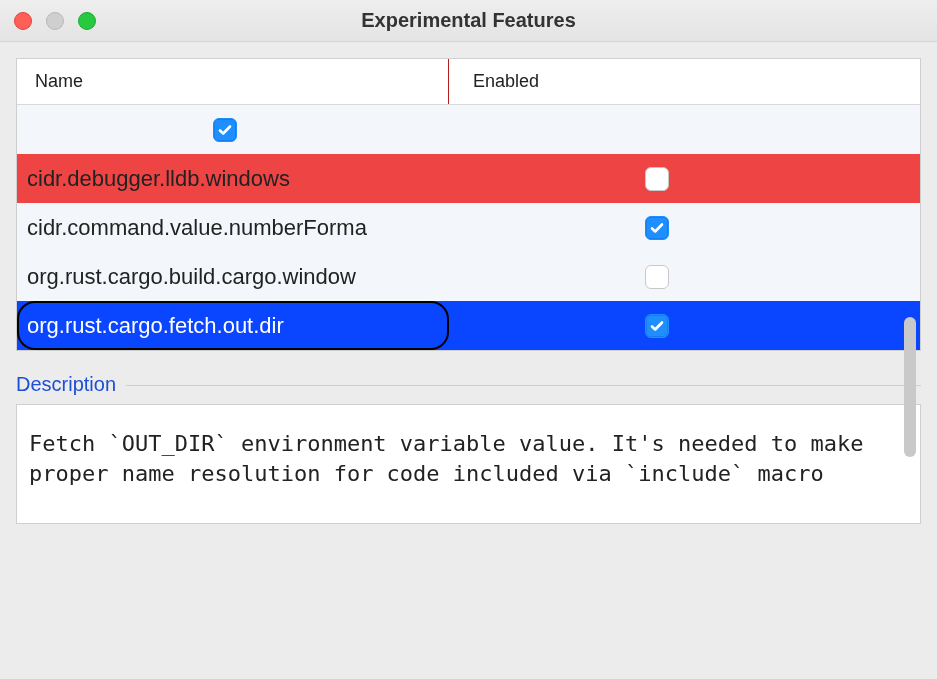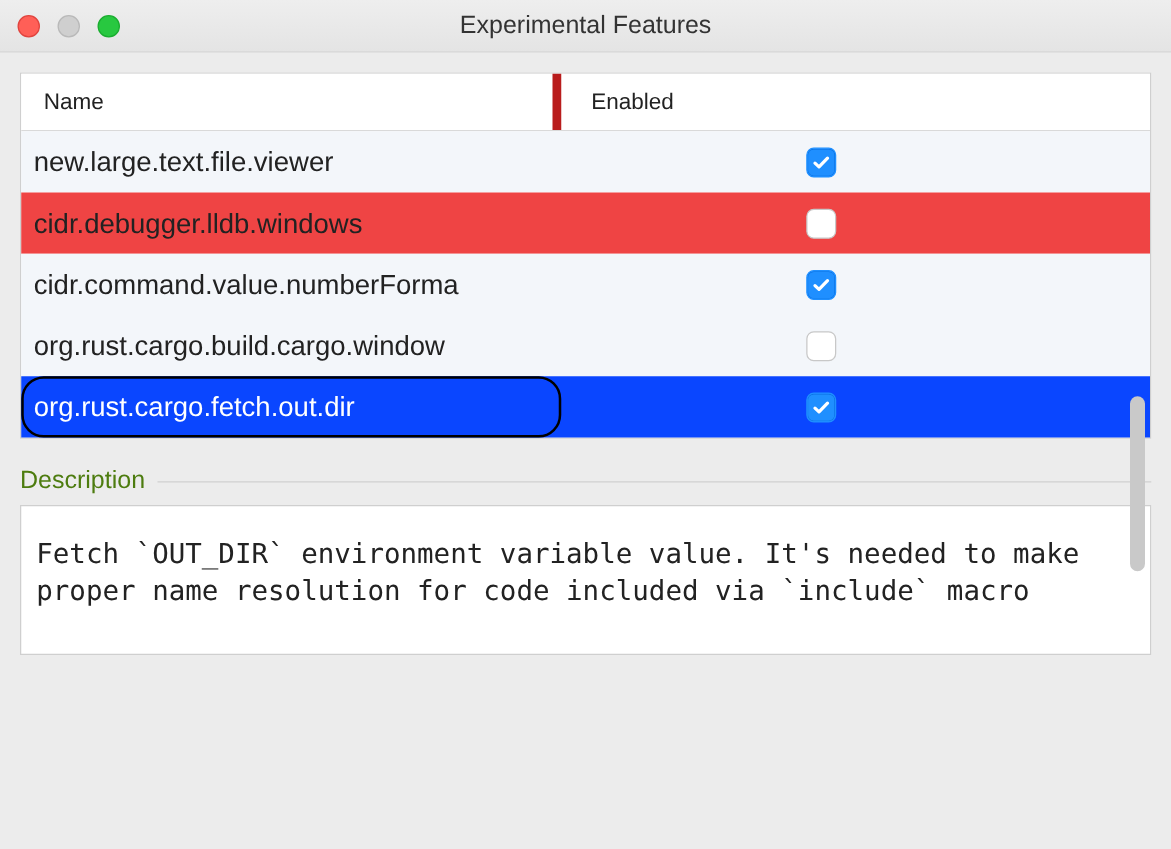--- a/index.html
+++ b/index.html
@@ -28,21 +28,21 @@
   }
   .traffic .light {
     width: 18px; height: 18px; border-radius: 50%;
   }
   .light.close { background:#ff5f57; border:1px solid #e0443e; }
   .light.min   { background:#cfcfcf; border:1px solid #b9b9b9; }
   .light.zoom  { background:#28c840; border:1px solid #1aad2f; }
   .title {
     font-size: 20px;
     color: #333;
-    font-weight: 400;
+    font-weight: 700;
   }
 
   
   .content {
     padding: 16px 16px 8px 16px;
   }
 
   .table-wrap {
     border: 1px solid #cfcfcf;
     background: #fff;
@@ -50,21 +50,21 @@
   }
   .thead {
     display: flex;
     height: 46px;
     align-items: center;
     font-size: 18px;
     color: #222;
     border-bottom: 1px solid #d9d9d9;
     background: #fff;
   }
-  .col-name { flex: 0 0 432px; padding-left: 18px; border-right: 7px solid #b91c1c; height:100%; display:flex; align-items:center;}
+  .col-name { flex: 0 0 432px; padding-left: 18px; border-right: 1px solid #b91c1c; height:100%; display:flex; align-items:center;}
   .col-enabled { flex: 1; padding-left: 24px; height:100%; display:flex; align-items:center;}
 
   .tbody { position: relative; }
   .row {
     display: flex;
     height: 49px;
     align-items: center;
     font-size: 22px;
   }
   .row.even { background: #f3f6fa; }
@@ -130,21 +130,21 @@
   
   .desc-group {
     margin-top: 22px;
   }
   .desc-label-row {
     display:flex; align-items:center;
     margin-bottom: 8px;
   }
   .desc-label {
     font-size: 20px;
-    color: #4d7c0f;
+    color: #1d4ed8;
     padding-right: 10px;
   }
   .desc-line {
     flex:1;
     height:1px;
     background:#cfcfcf;
     margin-top:2px;
   }
   .desc-box {
     border: 1px solid #cfcfcf;
@@ -172,21 +172,20 @@
 
 <div class="content">
 
   <div class="table-wrap">
     <div class="thead">
       <div class="col-name">Name</div>
       <div class="col-enabled">Enabled</div>
     </div>
     <div class="tbody" id="tbody">
         <div class="row even">
-          <div class="cell-name">new.large.text.file.viewer</div>
           <div class="cell-enabled">
             <div class="cb checked">
               <svg viewBox="0 0 16 16">
                 <path d="M3 8.5 L6.2 11.5 L13 4.5"></path>
               </svg>
             </div>
           </div>
         </div>
         <div class="row odd">
           <div class="cell-name">cidr.debugger.lldb.windows</div>

